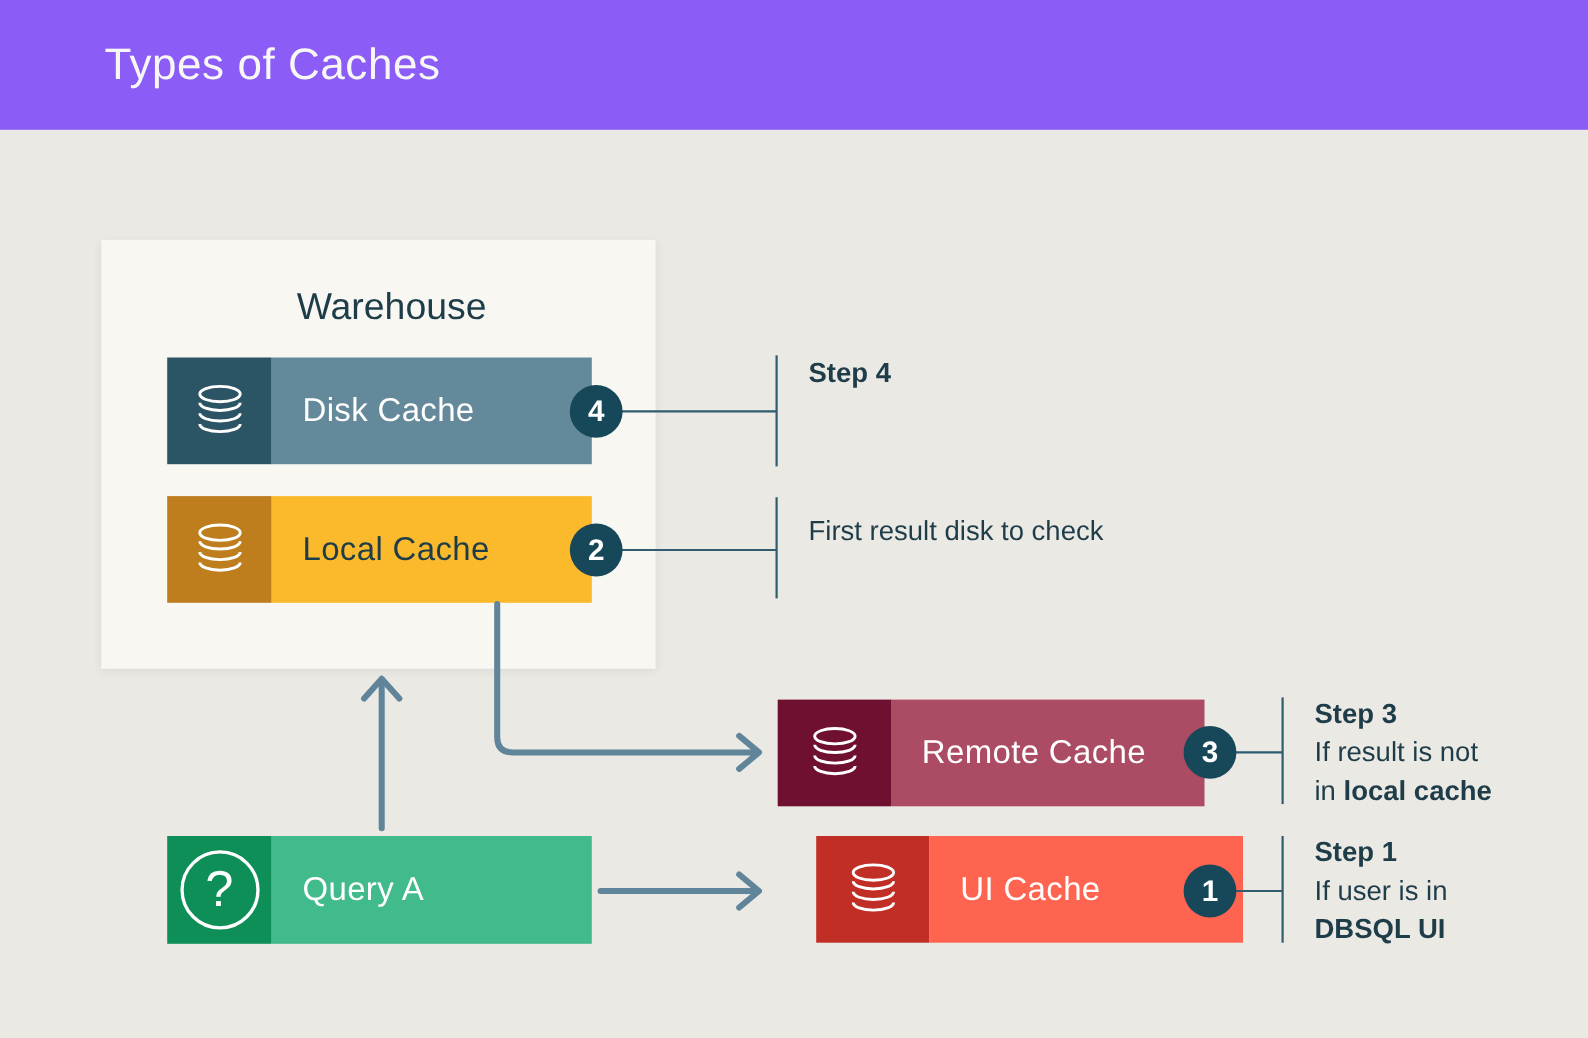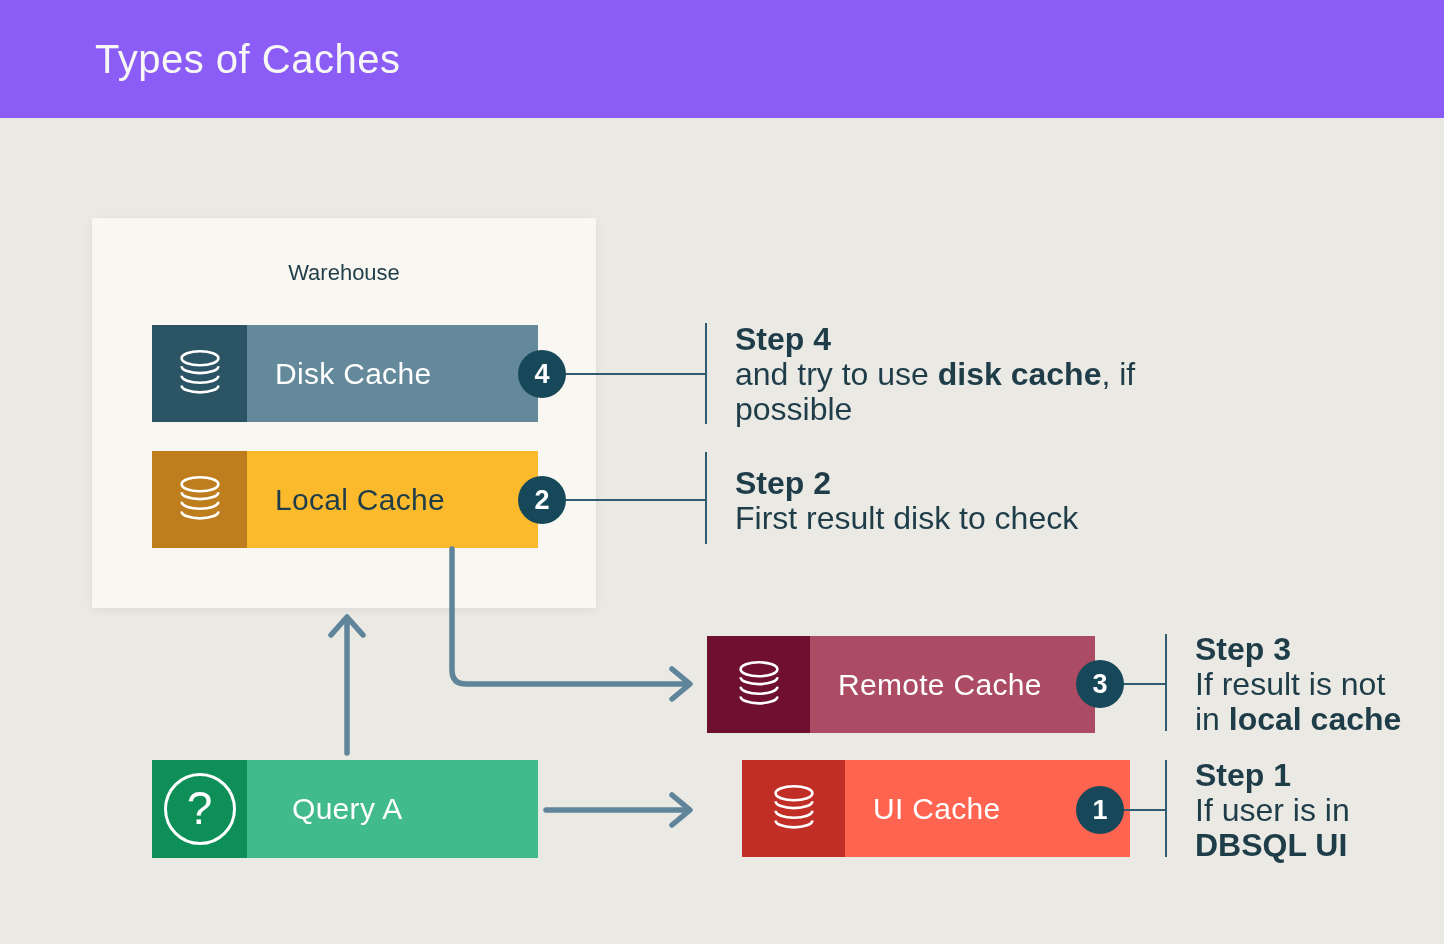--- a/index.html
+++ b/index.html
@@ -8,22 +8,22 @@
 
   .page { position:absolute; inset:0; }
 
   
   .header { position:absolute; left:0; top:0; width:1444px; height:118px; display:flex; align-items:center; }
   .page-title { font-size:40px; font-weight:400; letter-spacing:0.5px; margin-left:95px; }
 
   
   .warehouse-panel { position:absolute; left:92px; top:218px; width:504px; height:390px;
     box-shadow:0 2px 8px rgba(27,49,57,0.07); }
-  .warehouse-title { position:absolute; left:0; top:42px; width:100%; text-align:center;
-    font-size:22px; font-weight:400; }
+  .warehouse-title { position:absolute; left:12px; top:42px; width:100%; text-align:center;
+    font-size:34px; font-weight:400; }
 
   
   .node { position:absolute; height:97px; display:flex; }
   .node-disk   { left:152px; top:325px; width:386px; }
   .node-local  { left:152px; top:451px; width:386px; }
   .node-remote { left:707px; top:636px; width:388px;justify-content:center; }
   .node-ui     { left:742px; top:760px; width:388px; }
   .node-query  { left:152px; top:760px; width:386px; height:98px; }
   .icon-cell { width:95px; flex:0 0 95px; display:flex; align-items:center; justify-content:center; }
   .node-remote .icon-cell, .node-ui .icon-cell { width:103px; flex:0 0 103px; }
@@ -39,21 +39,21 @@
   
   .badge { position:absolute; width:48px; height:48px; border-radius:50%;
     display:flex; align-items:center; justify-content:center;
     font-size:27px; font-weight:700; z-index:5; }
   .badge-4 { left:518px;  top:350px; }
   .badge-2 { left:518px;  top:476px; }
   .badge-3 { left:1076px; top:660px; }
   .badge-1 { left:1076px; top:786px; }
 
   
-  .step { position:absolute; font-size:32px; line-height:35px; }
+  .step { position:absolute; font-size:25px; line-height:35px; }
   .step-title { font-weight:700; }
   .step b { font-weight:700; }
   .step-4 { left:735px;  top:322px; width:480px; }
   .step-2 { left:735px;  top:466px; width:480px; }
   .step-3 { left:1195px; top:632px; width:260px; }
   .step-1 { left:1195px; top:758px; width:260px; }
 
   
   .overlay { position:absolute; left:0; top:0; width:1444px; height:944px; pointer-events:none; z-index:4; }
   .overlay path { fill:none; }
@@ -129,21 +129,21 @@
     </div>
   </div>
 
   <div class="node node-query">
     <div class="icon-cell" style="background-color: rgb(14, 143, 88); color: rgb(255, 255, 255);">
       <div class="qmark-circle">
         <span class="qmark-glyph">?</span>
       </div>
     </div>
     <div class="bar" style="background-color: rgb(65, 186, 140);">
-      <span class="bar-label" style="color: rgb(255, 255, 255); margin-left: 17px;">Query A</span>
+      <span class="bar-label" style="color: rgb(255, 255, 255);">Query A</span>
     </div>
   </div>
 
   <svg class="overlay">
     <g class="g-conn" stroke="#2F5D6F">
       <path d="M542 374 H706"></path>
       <path d="M706 323 V424"></path>
       <path d="M542 500 H706"></path>
       <path d="M706 452 V544"></path>
       <path d="M1100 684 H1166"></path>
@@ -161,27 +161,23 @@
     </g>
   </svg>
 
   <div class="badge badge-4" style="background-color: rgb(23, 72, 90); color: rgb(255, 255, 255);">4</div>
   <div class="badge badge-2" style="background-color: rgb(23, 72, 90); color: rgb(255, 255, 255);">2</div>
   <div class="badge badge-3" style="background-color: rgb(23, 72, 90); color: rgb(255, 255, 255);">3</div>
   <div class="badge badge-1" style="background-color: rgb(23, 72, 90); color: rgb(255, 255, 255);">1</div>
 
   <div class="step step-4" style="color: rgb(30, 61, 73);">
     <div class="step-title">Step 4</div>
-    <div class="step-line">
-      <span>and try to use </span><b>disk cache</b><span>, if possible</span>
-    </div>
   </div>
 
   <div class="step step-2" style="color: rgb(30, 61, 73);">
-    <div class="step-title">Step 2</div>
     <div class="step-line">First result disk to check</div>
   </div>
 
   <div class="step step-3" style="color: rgb(30, 61, 73);">
     <div class="step-title">Step 3</div>
     <div class="step-line">If result is not</div>
     <div class="step-line">
       <span>in </span><b>local cache</b><span></span>
     </div>
   </div>

